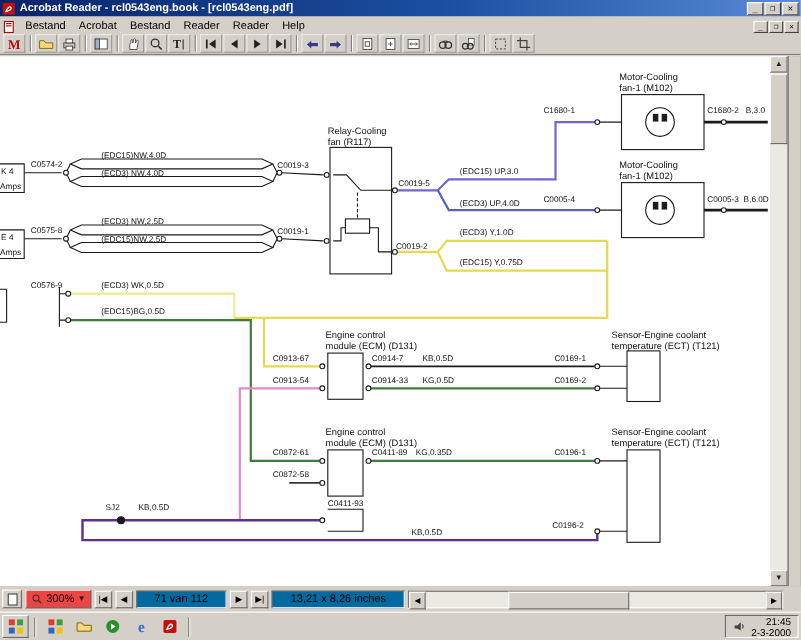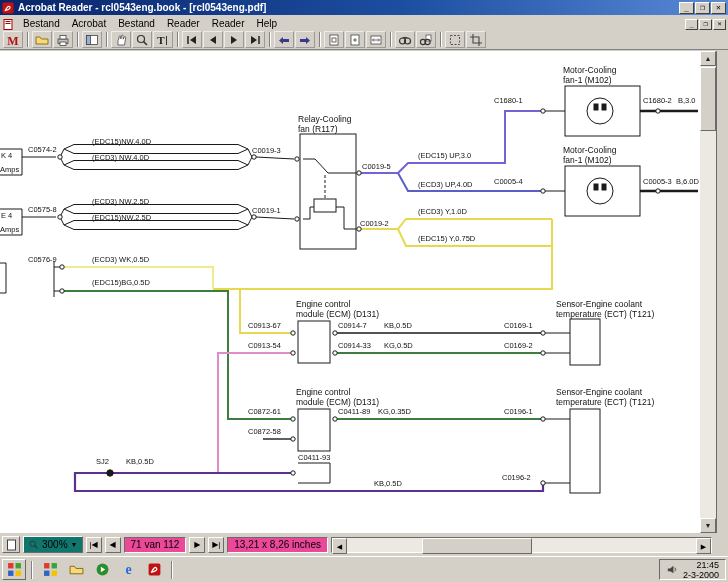--- a/index.html
+++ b/index.html
@@ -44,23 +44,23 @@
   
   .vscroll{position:absolute;left:700px;top:0;width:16px;height:482px;background:#ece9e2}
   .sbtn{position:absolute;width:16px;height:15px;background:#d4d0c8;font-size:7px;line-height:14px;text-align:center;color:#222}
   .vthumb{position:absolute;left:0;top:16px;width:16px;height:64px;background:#d4d0c8}
   .right-edge{position:absolute;left:716px;top:0;width:12px;height:482px;background:#d4d0c8;border-left:1px solid #6a6a6a}
 
   
   .statusbar{position:absolute;top:533px;left:0;width:728px;height:23px;background:#d4d0c8;
     display:flex;align-items:center;font-size:10px;padding:0 2px;gap:3px}
   .stool{width:18px;height:17px;display:flex;align-items:center;justify-content:center;background:#d4d0c8}
-  .zoombox{height:17px;display:flex;align-items:center;padding:0 4px;gap:3px;background:#0f766e}
+  .zoombox{height:17px;display:flex;align-items:center;padding:0 4px;gap:3px;background:#ef4444}
   .navbtn{width:16px;height:16px;font-size:8px;line-height:14px;text-align:center;background:#d4d0c8}
-  .pagebox,.sizebox{height:16px;display:flex;align-items:center;padding:0 6px;background:#ec4899;white-space:nowrap}
+  .pagebox,.sizebox{height:16px;display:flex;align-items:center;padding:0 16px;background:#0369a1;white-space:nowrap}
   .hscroll{flex:1;height:16px;position:relative;background:#ece9e2;margin-right:14px}
   .hbtn{position:absolute;top:0;width:15px;height:16px;background:#d4d0c8;font-size:7px;line-height:15px;text-align:center}
   .hthumb{position:absolute;top:0;left:90px;width:110px;height:16px;background:#d4d0c8}
 
   
   .taskbar{position:absolute;top:556px;left:0;width:728px;height:26px;background:#d4d0c8;border-top:1px solid #fff;
     display:flex;align-items:center;padding:0 2px;gap:2px}
   .tkbtn{width:24px;height:21px;display:flex;align-items:center;justify-content:center;background:#d4d0c8}
   .tkbtn svg{width:15px;height:15px}
   .tkdiv{width:2px;height:18px;border-left:1px solid #808080;border-right:1px solid #fff;margin:0 3px}

